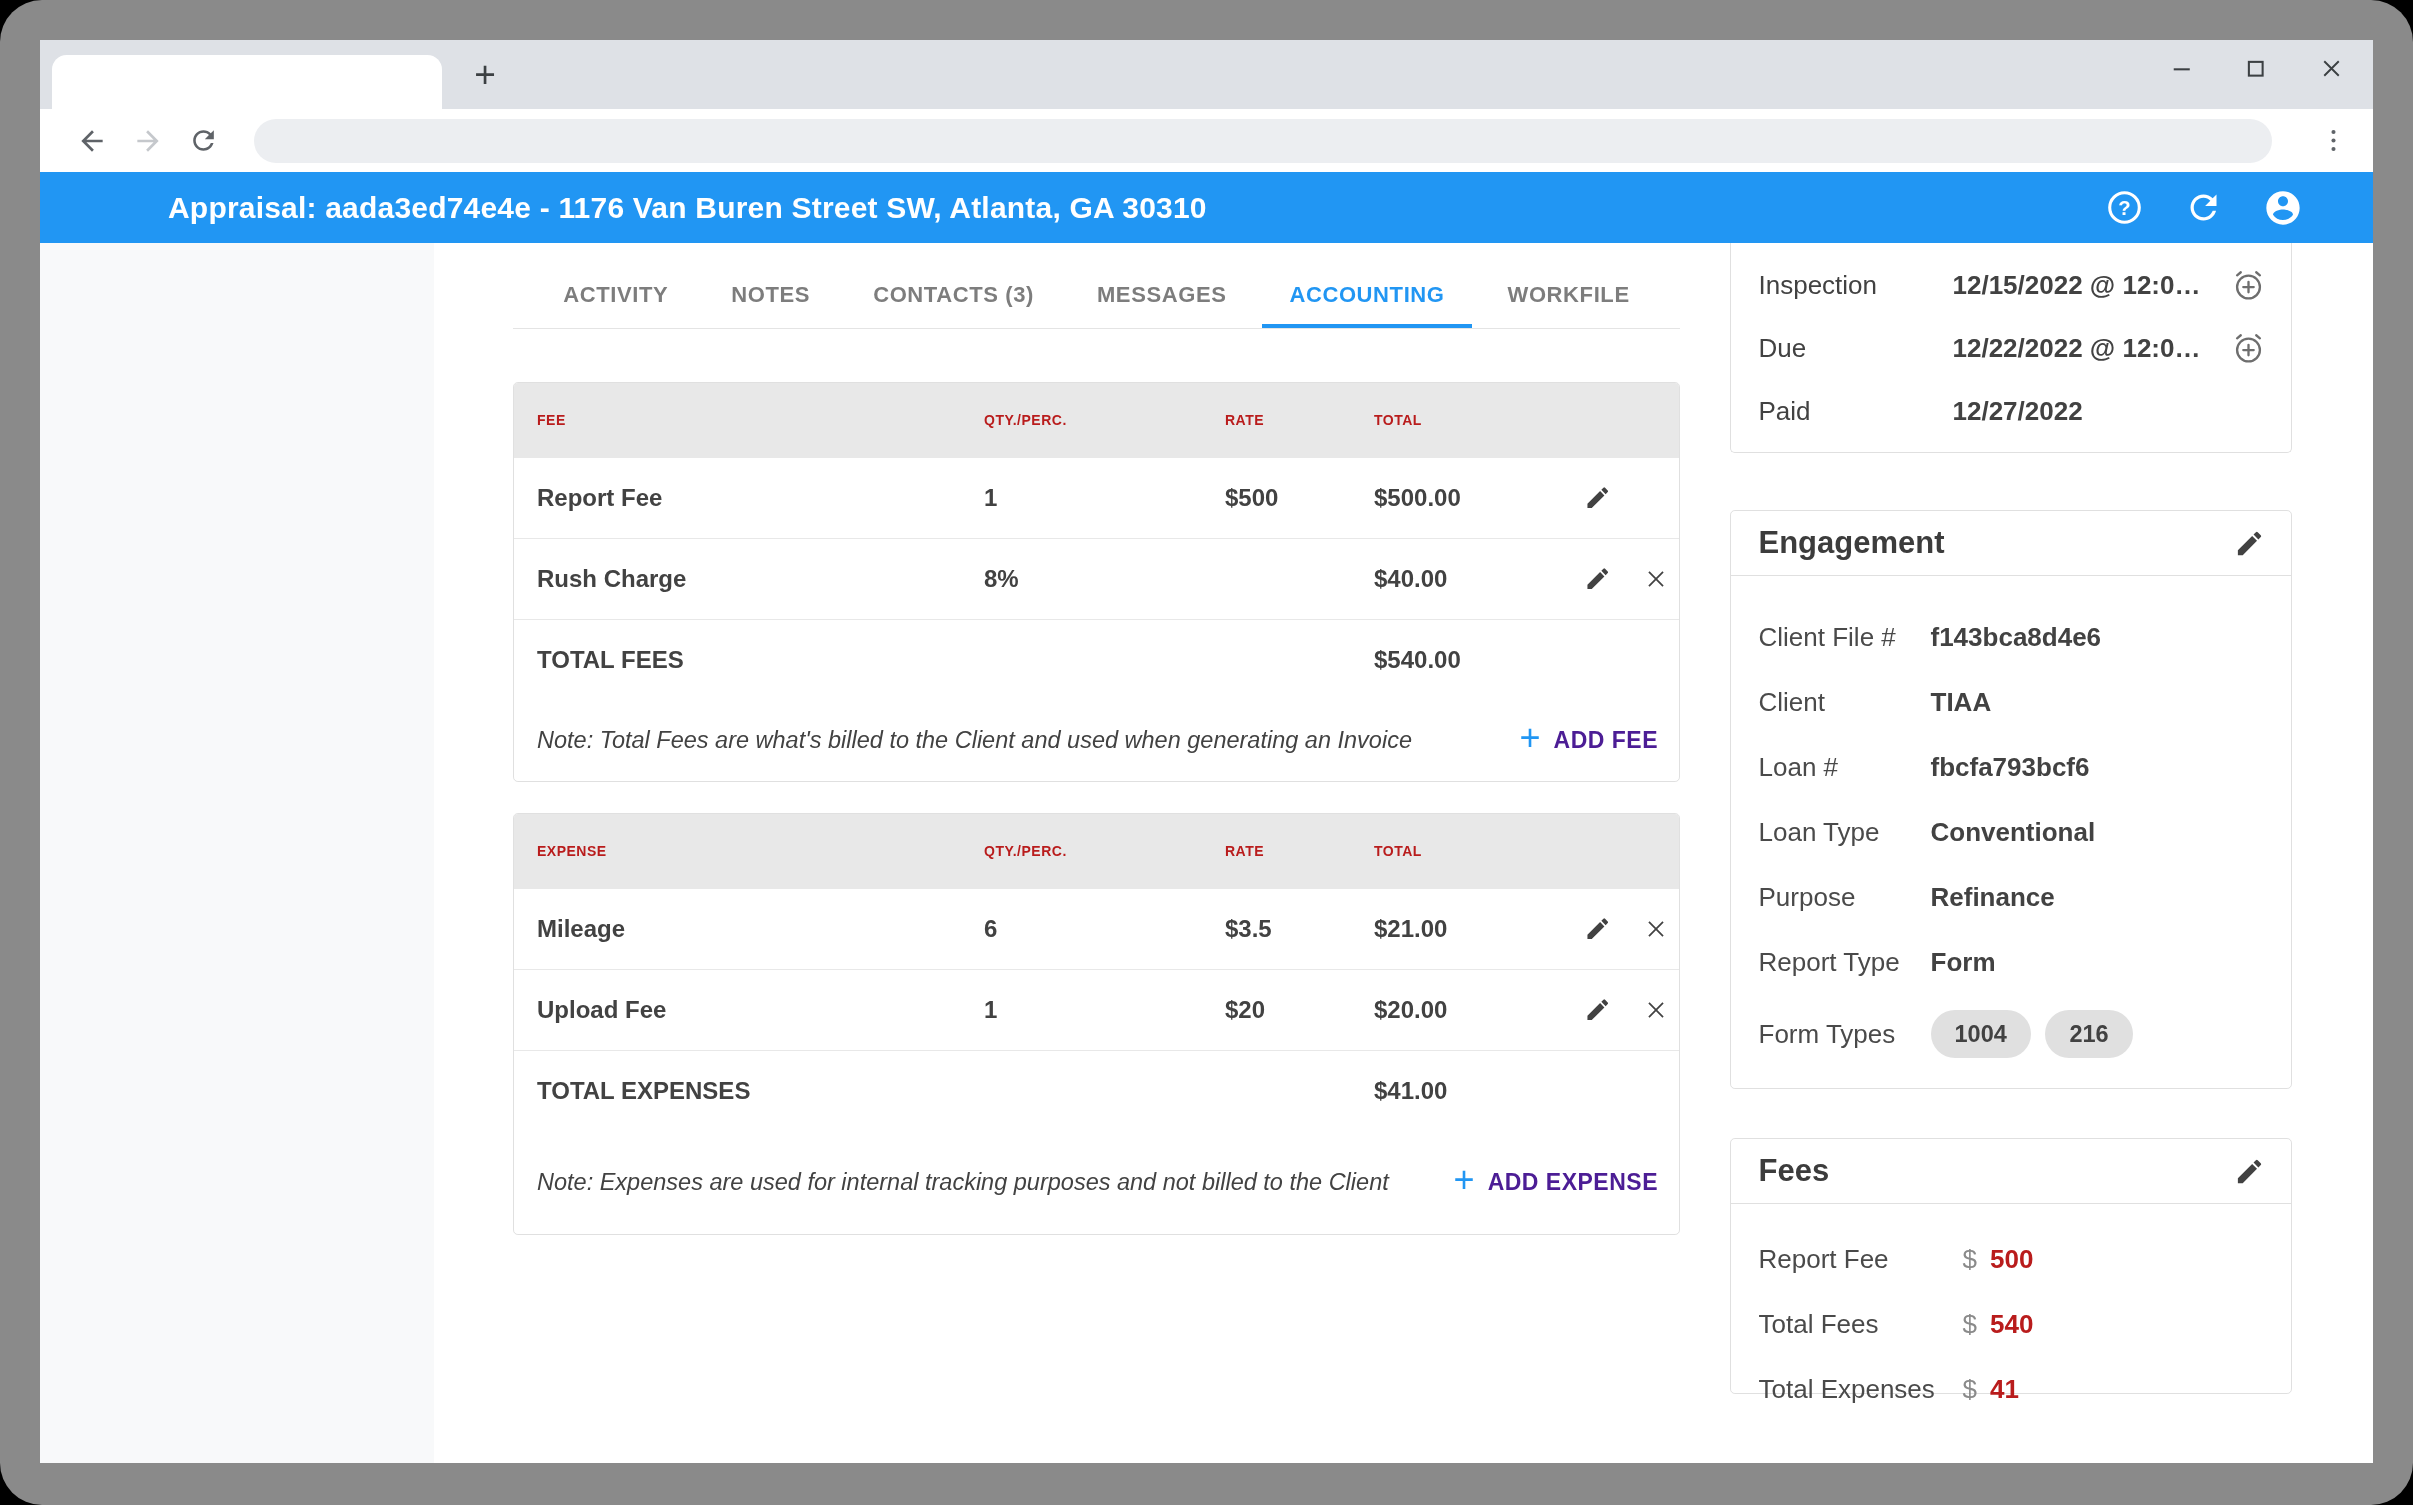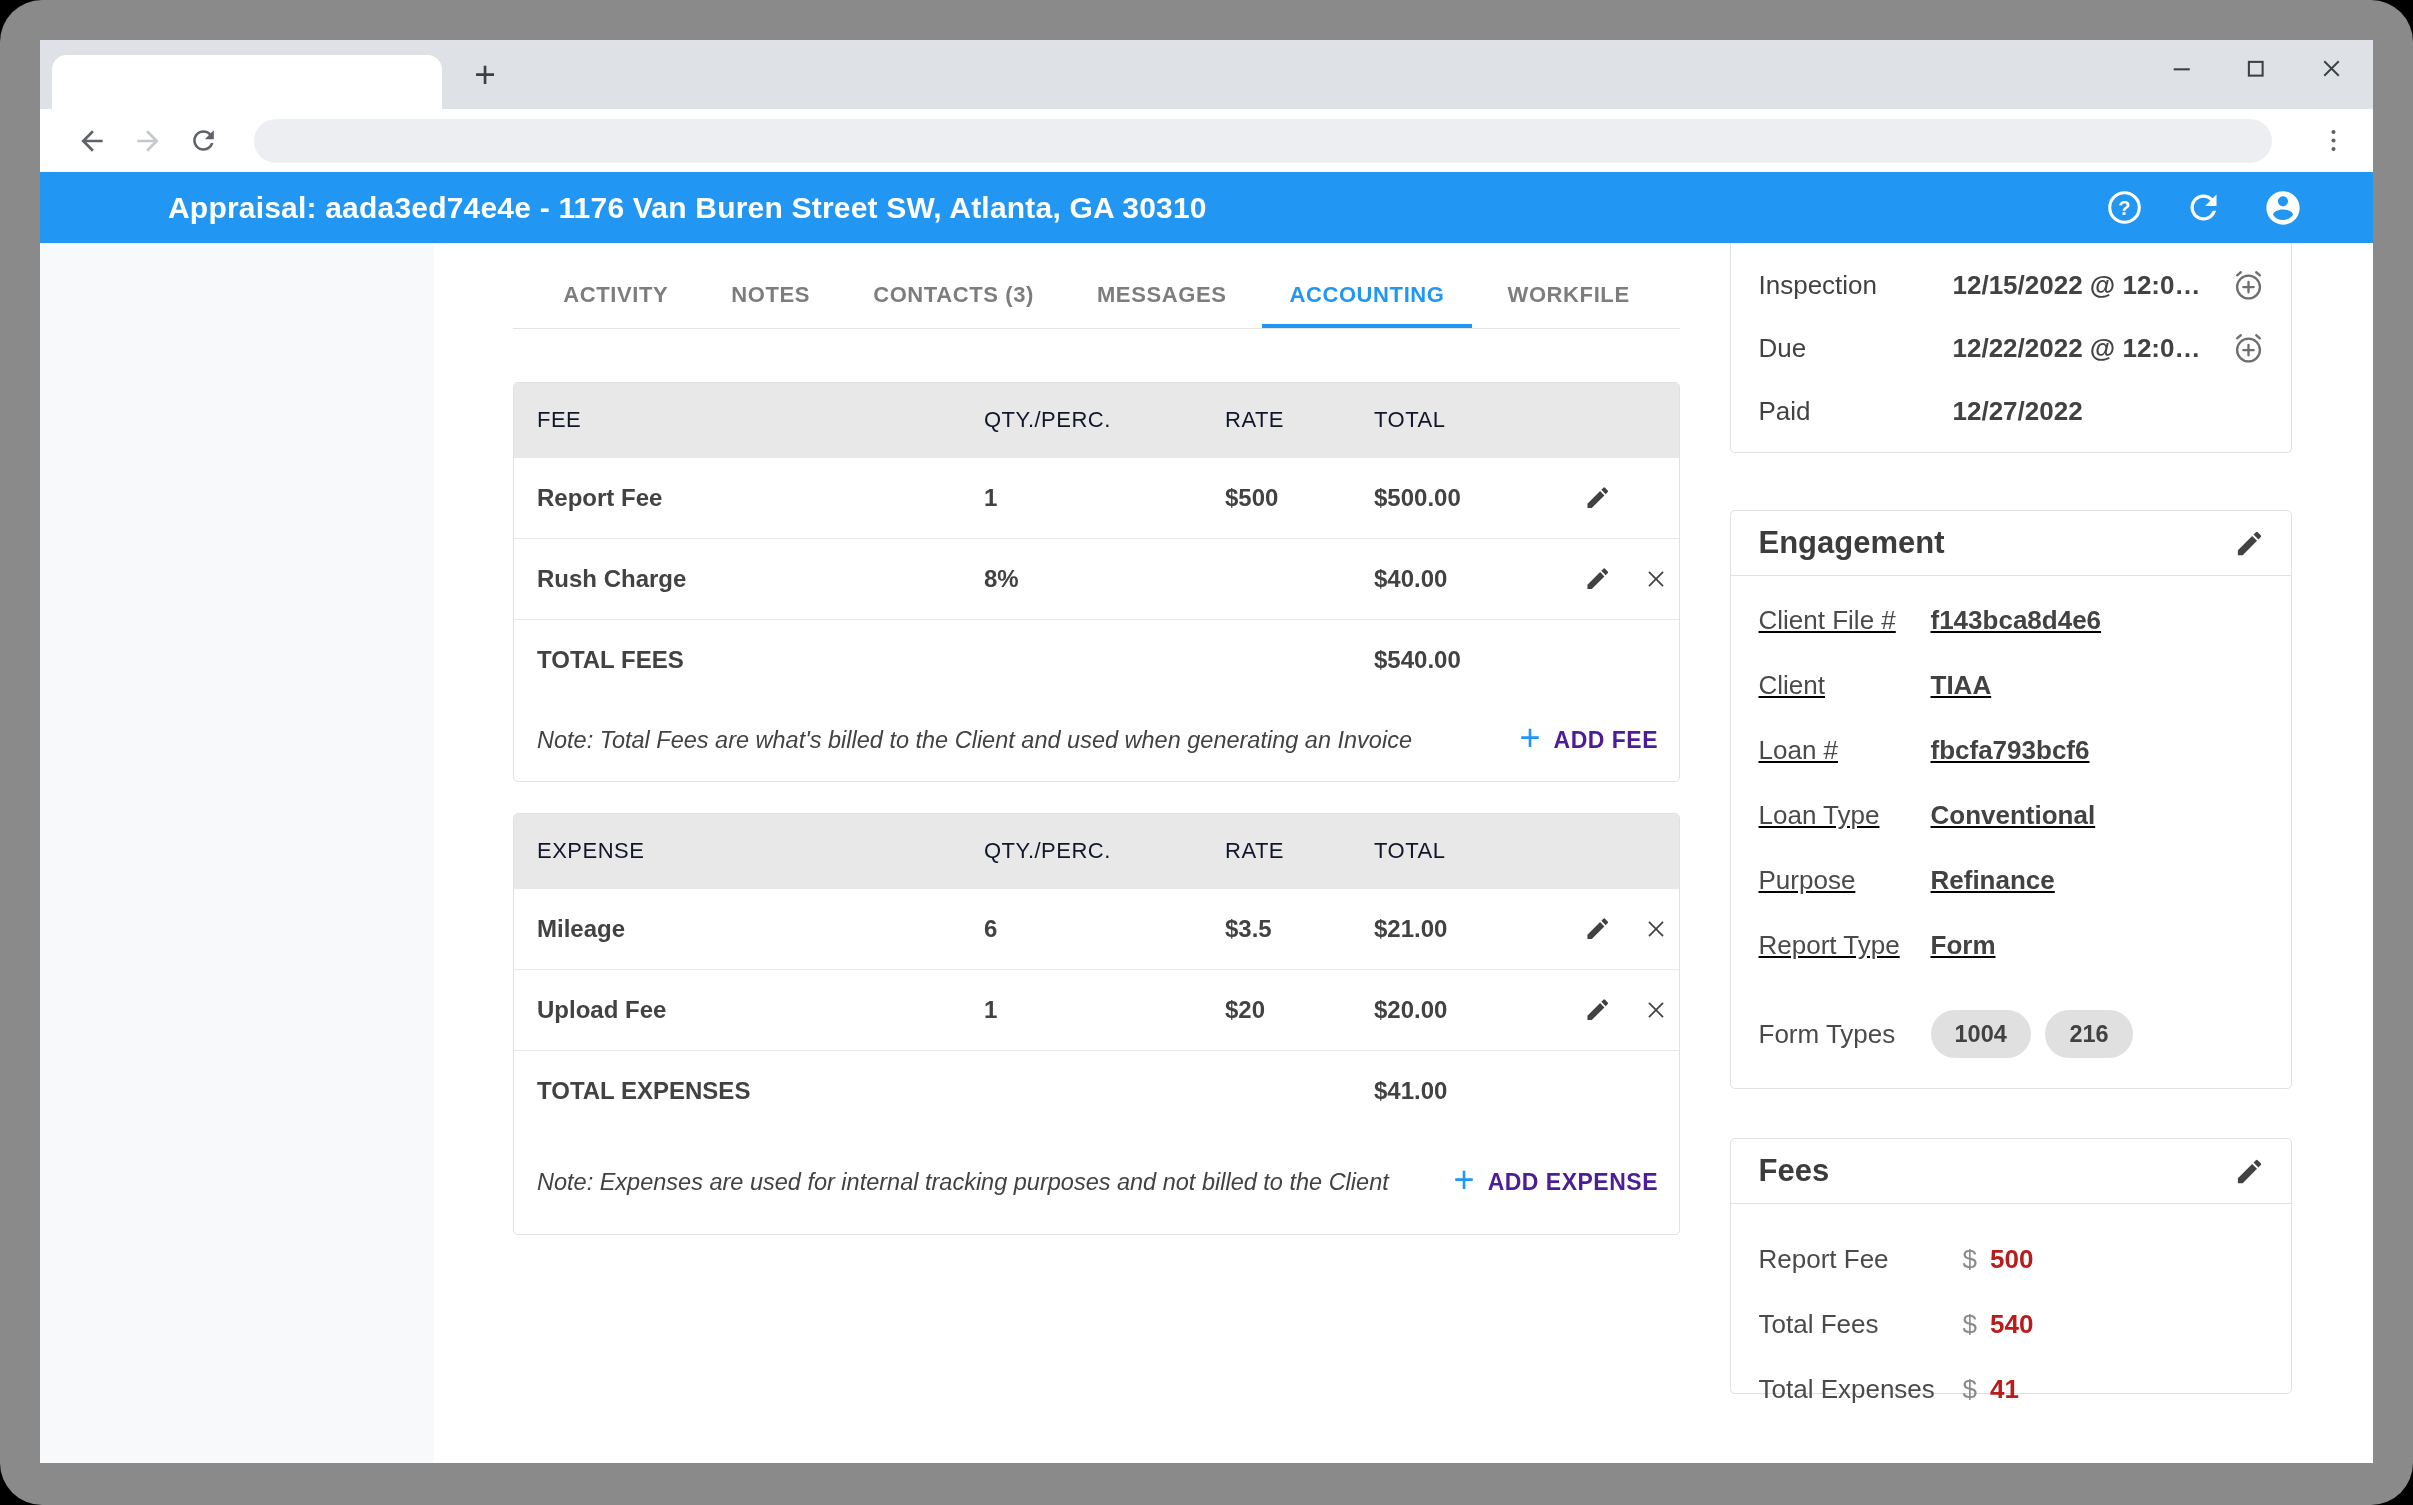--- a/index.html
+++ b/index.html
@@ -50,22 +50,22 @@
                  border-bottom: 4.9px solid transparent; cursor: pointer; }
   .section-tab.active { color: #2196f3; border-bottom-color: #2196f3; }
 
   .table-card { border: 0.8px solid #e0e0e0; border-radius: 4.9px; display: flex; flex-direction: column;
                 overflow: hidden; background: #fff; }
   .card-fees-table { margin-top: 53px; height: 400px; }
   .card-expenses-table { margin-top: 31px; height: 422px; }
 
   .trow { display: grid; grid-template-columns: 447px 241px 149px 210px 1fr;
           align-items: center; padding-left: 23px; padding-right: 21px; }
-  .thead { height: 74px; background: #e8e8e8; font-size: 22px; color: #0f172a;
-           letter-spacing: 0.5px; font-weight: 400; }
+  .thead { height: 74px; background: #e8e8e8; font-size: 14px; color: #b91c1c;
+           letter-spacing: 0.5px; font-weight: 700; }
   .tdata { height: 81px; border-top: 0.8px solid #e8e8e8; font-size: 24px; font-weight: 700; color: #424242; }
   .tdata:first-of-type { border-top: none; }
   .ttotal { height: 81px; border-top: 0.8px solid #e8e8e8; font-size: 24px; font-weight: 700; color: #424242; }
   .actions { display: flex; align-items: center; gap: 31px; }
   .icon-btn { display: flex; align-items: center; cursor: pointer; }
 
   .note-row { flex: 1; display: flex; align-items: center; justify-content: space-between;
               padding: 0 21px 0 23px; }
   .note-text { font-style: italic; font-size: 23.5px; color: #424242; }
   .add-link { display: flex; align-items: center; gap: 13px; cursor: pointer; white-space: nowrap; }
@@ -82,21 +82,21 @@
   .date-value { font-size: 26px; font-weight: 700; color: #424242; }
   .date-row .icon-btn { margin-left: auto; }
 
   .panel { border: 0.8px solid #e0e0e0; border-radius: 4.9px; background: #fff; }
   .panel-header { height: 65px; display: flex; align-items: center; justify-content: space-between;
                   padding: 0 26px 0 27.5px; border-bottom: 0.8px solid #e0e0e0; }
   .panel-title { font-size: 31px; font-weight: 700; color: #3c3c3c; }
 
   .engagement-panel { margin-top: 57px; height: 579px; }
   .engagement-body { padding-top: 29px; }
-  .field-row { height: 65px; display: flex; align-items: flex-start; padding: 0 27.5px; text-decoration: underline; }
+  .field-row { height: 65px; display: flex; align-items: center; padding: 0 27.5px; }
   .field-label { width: 172px; font-size: 26px; color: #4a4a4a; }
   .field-value { font-size: 26px; font-weight: 700; color: #424242; }
   .chips-row { height: 78px; display: flex; align-items: center; padding: 0 27.5px; }
   .chips { display: flex; gap: 14.6px; }
   .chip { background: #e0e0e0; border-radius: 27.5px; padding: 10.5px 24px;
           font-size: 23.5px; font-weight: 700; color: #424242; }
 
   .fees-panel { margin-top: 49px; height: 256px; }
   .fees-body { padding-top: 23px; }
   .fee-row { height: 65px; display: flex; align-items: center; padding: 0 27.5px; }

